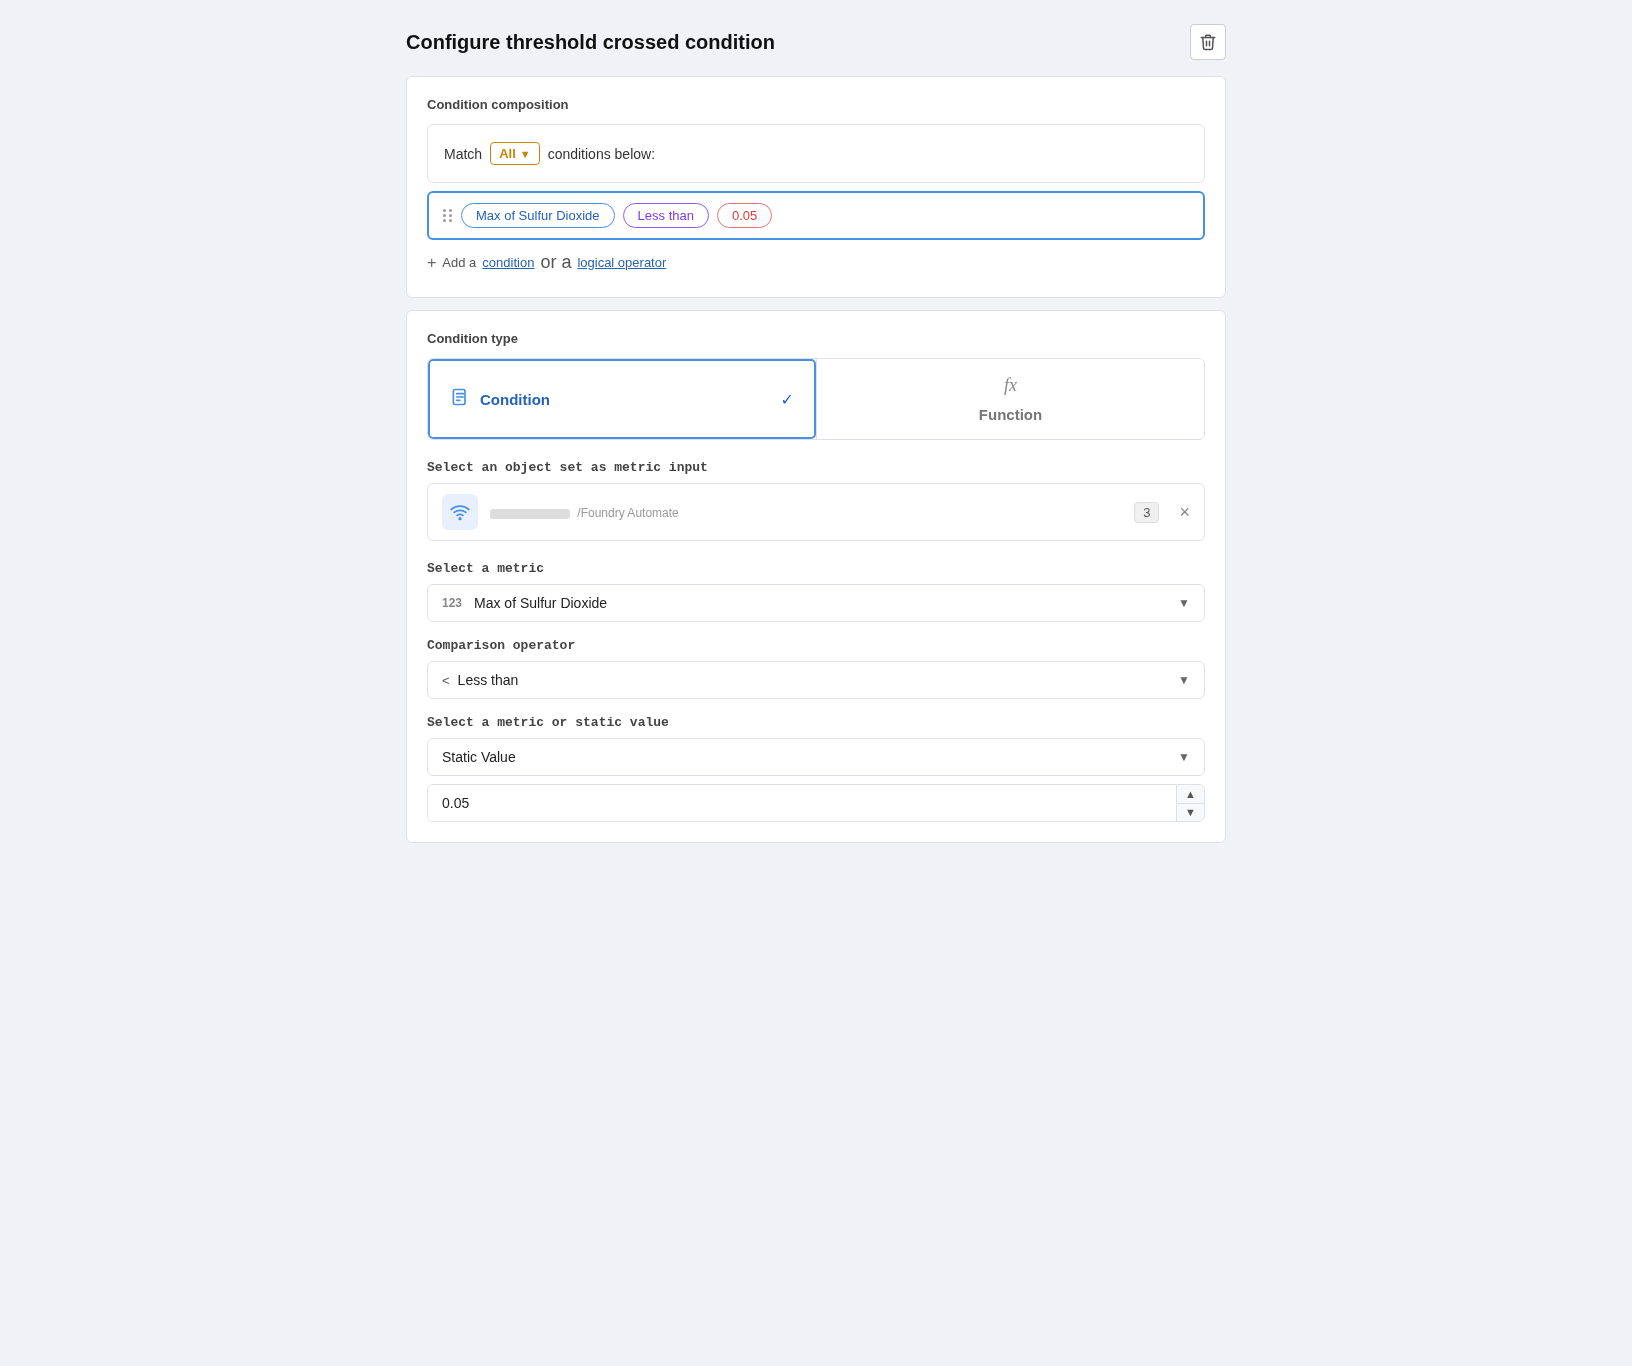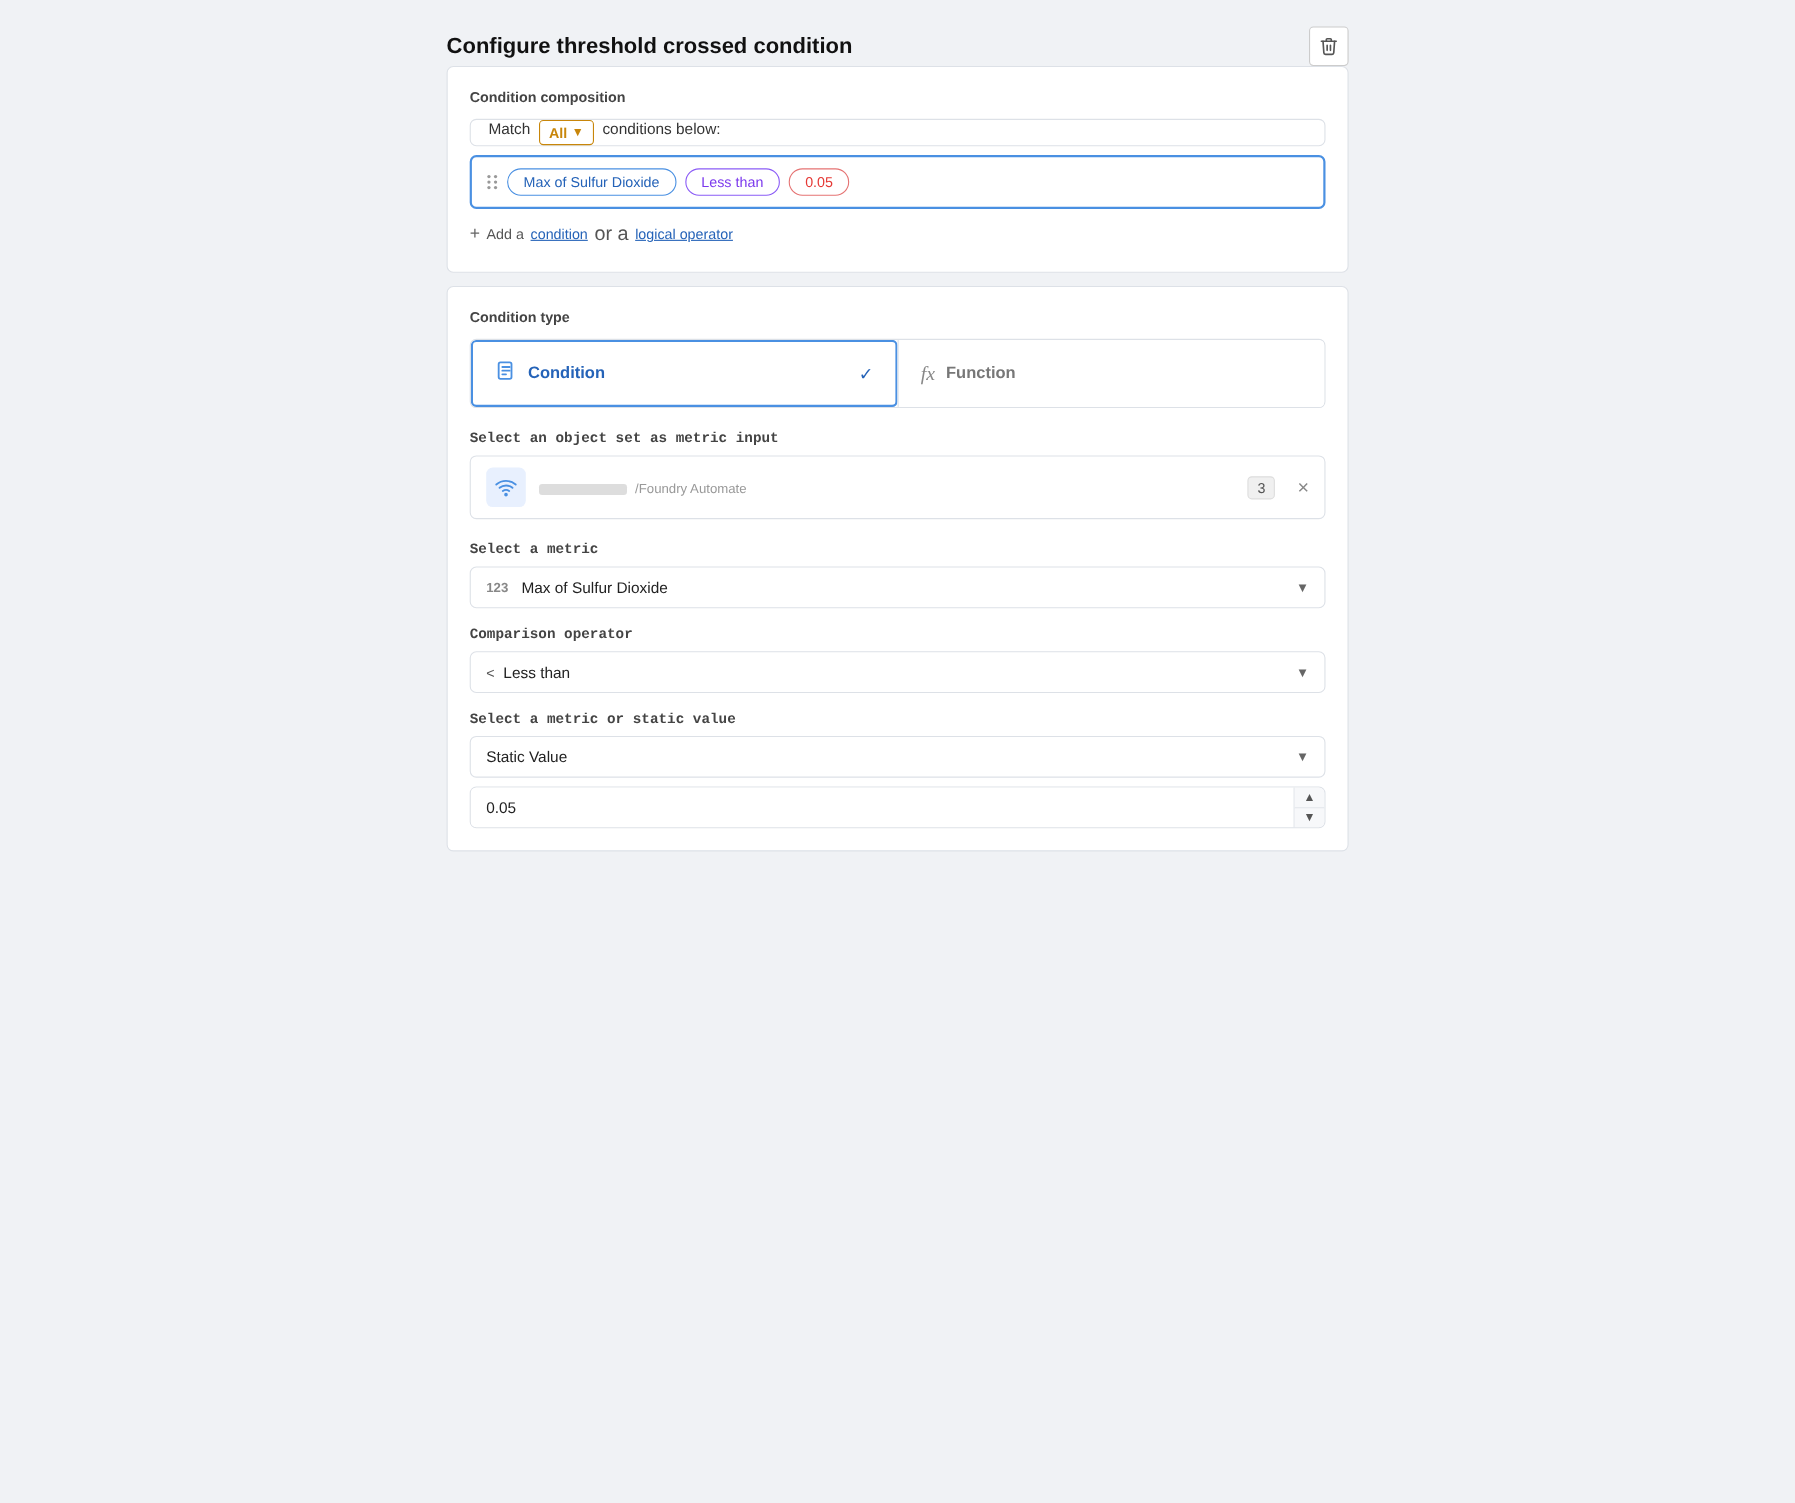--- a/index.html
+++ b/index.html
@@ -13,20 +13,21 @@
 
     .page-container {
       max-width: 820px;
       margin: 0 auto;
     }
 
     .page-header {
       display: flex;
       align-items: center;
       justify-content: space-between;
+      margin-bottom: 16px;
     }
 
     .page-title {
       font-size: 20px;
       font-weight: 700;
       color: #111;
     }
 
     .delete-btn {
       background: #fff;
@@ -52,25 +53,26 @@
     .section-label {
       font-size: 13px;
       font-weight: 600;
       color: #444;
       margin-bottom: 12px;
     }
 
     
     .match-row {
       display: flex;
+      align-items: center;
       gap: 8px;
       background: #fff;
       border: 1px solid #dde1e7;
       border-radius: 6px;
-      padding: 0 16px;
+      padding: 17px 16px;
       margin-bottom: 8px;
     }
 
     .match-label {
       font-size: 14px;
       color: #333;
     }
 
     .match-select {
       border: 1px solid #c8860a;
@@ -193,20 +195,21 @@
     }
 
     .type-option.active {
       background: #fff;
       border: 2px solid #4a90e2;
       border-radius: 5px;
     }
 
     .type-option:not(.active) {
       border-left: 1px solid #dde1e7;
+      flex-direction: column;
     }
 
     .type-icon {
       font-size: 18px;
       color: #4a90e2;
     }
 
     .type-icon-fx {
       font-style: italic;
       font-size: 18px;

